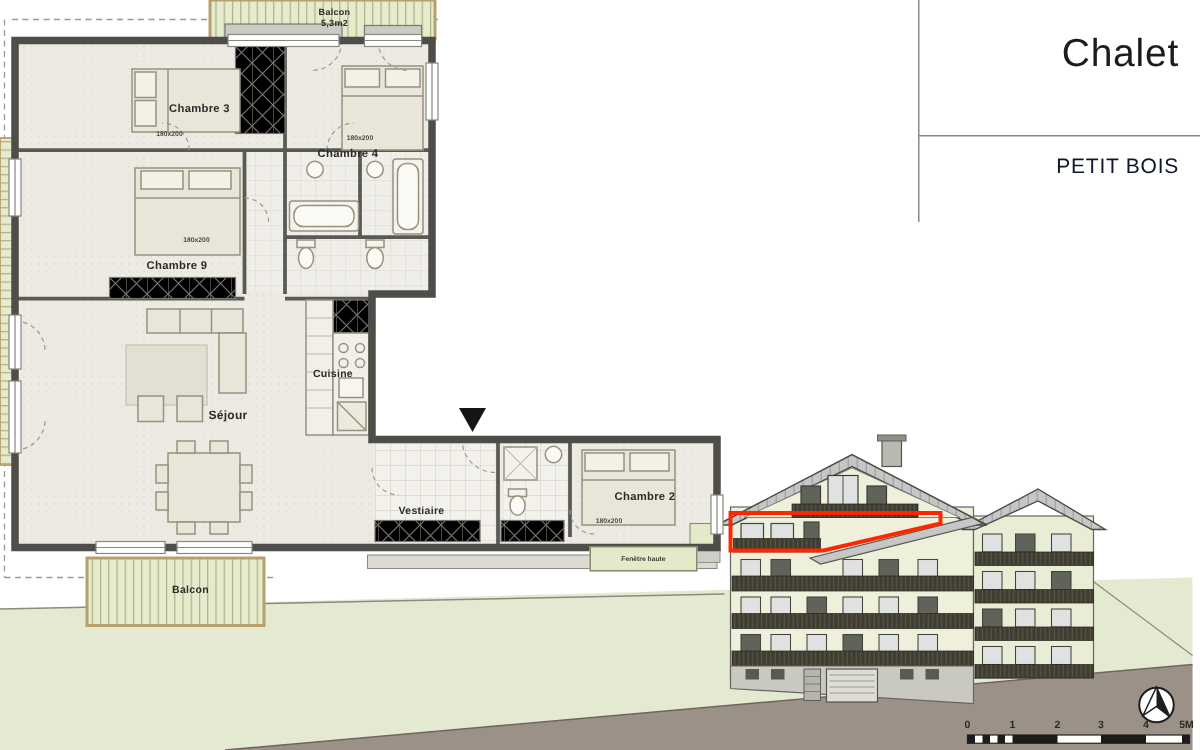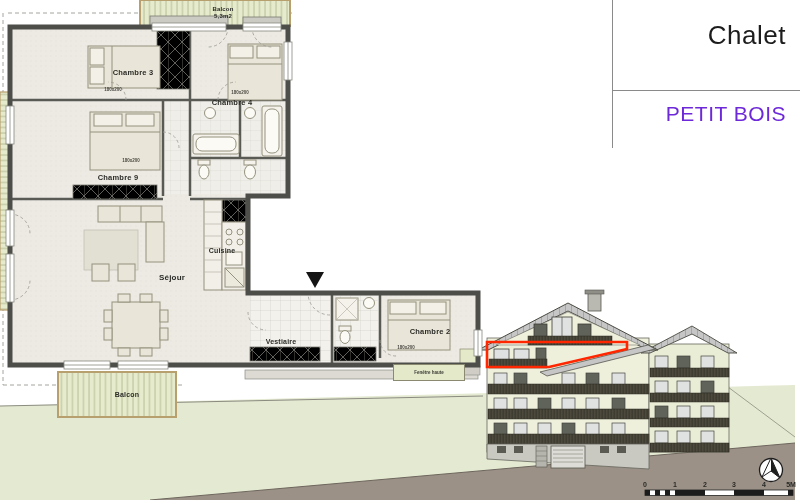--- a/index.html
+++ b/index.html
@@ -9,21 +9,21 @@
   .lbl{position:absolute;transform:translate(-50%,-50%);font-weight:bold;color:#2b2b27;
        white-space:nowrap;font-size:7.5px;letter-spacing:.2px;}
   .lbl.small{font-size:4.5px;font-weight:600;color:#4c4a44;letter-spacing:0;}
   .lbl.balc{font-size:6px;line-height:7px;text-align:center;}
   .note-box{position:absolute;left:393px;top:364px;width:70px;height:15px;background:#e3e9c9;
        border:0.5px solid #8a8a70;display:flex;align-items:center;justify-content:center;}
   .note-box span{font-size:4.5px;font-weight:bold;color:#3c3b35;}
   .title-wrap{position:absolute;right:14px;top:20px;text-align:right;color:#1c1c1c;}
   .title-line1{font-size:26px;letter-spacing:.5px;}
   .title-line2{font-size:29px;letter-spacing:1px;margin-top:2px;}
-  .subtitle{position:absolute;right:14px;top:102px;font-size:21px;color:#6d28d9;letter-spacing:.5px;}
+  .subtitle{position:absolute;right:14px;top:102px;font-size:14px;color:#0f172a;letter-spacing:.5px;}
   .vrule{position:absolute;left:612px;top:0;width:1px;height:148px;background:#8a8a8a;}
   .hrule{position:absolute;left:612px;top:90px;width:188px;height:1px;background:#8a8a8a;}
   .tick{position:absolute;transform:translate(-50%,-50%);font-size:7px;font-weight:bold;color:#2a2a26;}
 </style>
 </head>
 <body>
 
 <div id="canvas">
 
 <svg width="800" height="500" viewBox="0 0 800 500">
@@ -376,21 +376,21 @@
   <div class="lbl balc" style="left:223px;top:13px;">
     <div>Balcon</div>
     <div>5,3m2</div>
   </div>
   <div class="lbl" style="left:133px;top:72px;">Chambre 3</div>
   <div class="lbl small" style="left:113px;top:89px;">180x200</div>
   <div class="lbl" style="left:232px;top:62px;margin-top:40px;">Chambre 4</div>
   <div class="lbl small" style="left:240px;top:92px;">180x200</div>
   <div class="lbl" style="left:118px;top:177px;">Chambre 9</div>
   <div class="lbl small" style="left:131px;top:160px;">180x200</div>
-  <div class="lbl" style="left:152px;top:277px;font-size:8px;margin-left:20px;">Séjour</div>
+  <div class="lbl" style="left:152px;top:277px;font-size:8px;">Séjour</div>
   <div class="lbl" style="left:222px;top:250px;font-size:7px;">Cuisine</div>
   <div class="lbl" style="left:281px;top:341px;font-size:7px;">Vestiaire</div>
   <div class="lbl" style="left:424px;top:331px;padding-left:12px;">Chambre 2</div>
   <div class="lbl small" style="left:406px;top:347px;">180x200</div>
   <div class="lbl" style="left:127px;top:394px;font-size:7px;">Balcon</div>
 
   <div class="note-box">
     <span>Fenêtre haute</span>
   </div>
 

